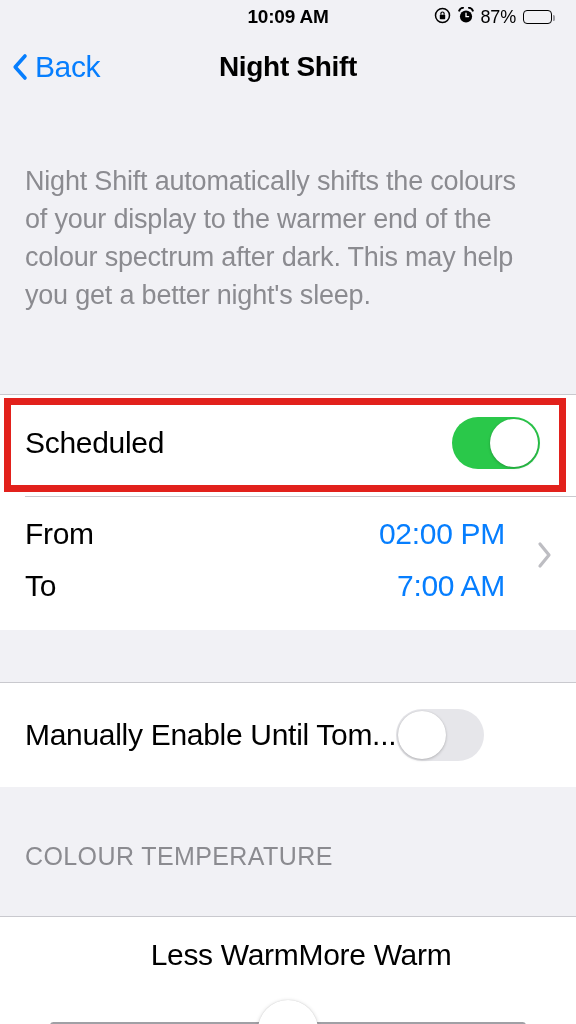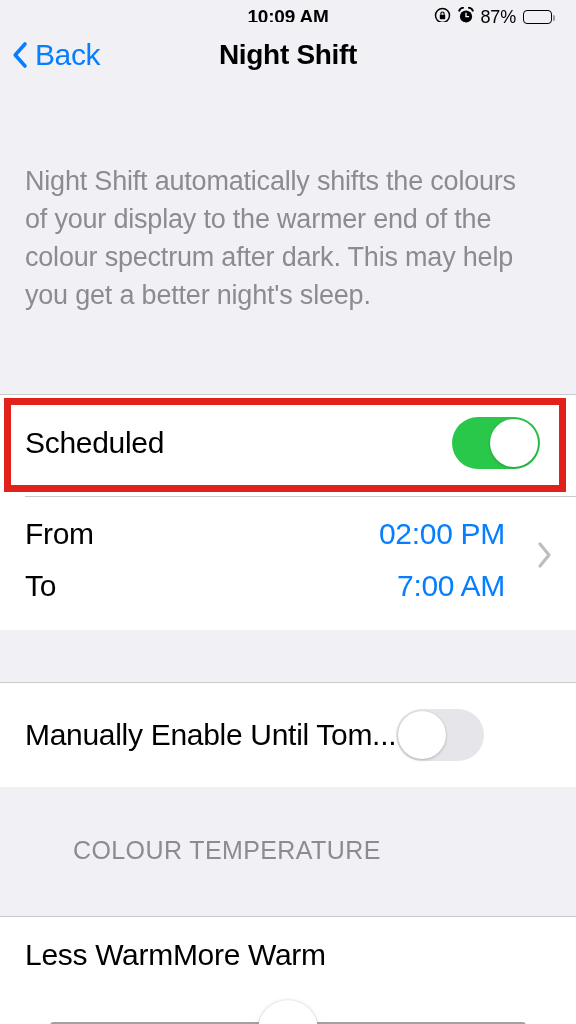--- a/index.html
+++ b/index.html
@@ -47,21 +47,21 @@
     position:relative; padding:1.6px;
   }
   .battery:after{
     content:""; position:absolute; right:-4px; top:4px;
     width:2.2px; height:6px; background:#9b9ba1; border-radius:0 1.5px 1.5px 0;
   }
   .battery .fill { height:100%; background:#000; border-radius:1.6px; }
 
   
   .navbar {
-    position:absolute; top:22px; left:0; width:465px; height:66px;
+    position:absolute; top:34px; left:0; width:465px; height:66px;
     background:#f1f1f5;
   }
   .back {
     position:absolute; left:12px; top:0; height:66px;
     display:flex; align-items:center; gap:7px; cursor:pointer;
   }
   .back-chevron { width:16px; height:28px; display:block; }
   .back-label { font-size:30px; color:#067efe; letter-spacing:-0.4px; }
   .nav-title {
     position:absolute; left:0; width:576px; top:0; height:66px;
@@ -109,22 +109,22 @@
   .disclosure { width:18px; height:30px; }
 
   
   .section-head {
     position:absolute; left:25px;
     font-size:25px; color:#8b8b90; letter-spacing:0.4px;
   }
 
   
   .slider-labels {
-    position:absolute; left:25px; width:526px; display:flex;
-    justify-content:flex-start; align-items:center;
+    position:absolute; left:38px; width:526px; display:flex;
+    justify-content:center; align-items:center;
   }
   .slider-labels span { font-size:30px; color:#000; letter-spacing:-0.3px; }
   .slider {
     position:absolute; left:50px; width:476px; height:40px;
   }
   .slider .track {
     position:absolute; top:18px; left:0; width:476px; height:7px;
     background:#a0a0a5; border-radius:3.5px;
   }
   .slider .thumb {
@@ -220,21 +220,21 @@
   <div class="white" style="top:683px; height:104px;">
     <div class="row" style="top:0; height:104px; padding:0 36px 0 25px; ">
       <span class="row-label">Manually Enable Until Tom...</span>
       <span class="toggle off">
         <span class="knob"></span>
       </span>
     </div>
   </div>
 
   <div class="gapband hairline-top hairline-bot" style="top:787px; height:130px;">
-    <div class="section-head" style="position:absolute; left:25px; top:49px;margin-left:48px;">COLOUR TEMPERATURE</div>
+    <div class="section-head" style="position:absolute; left:25px; top:55px;">COLOUR TEMPERATURE</div>
   </div>
 
   <div class="white" style="top:917px; height:107px;">
     <div class="slider-labels" style="top:21px;">
       <span>Less Warm</span>
       <span>More Warm</span>
     </div>
     <div class="slider" style="top:87px;">
       <div class="track"></div>
       <div class="thumb"></div>

